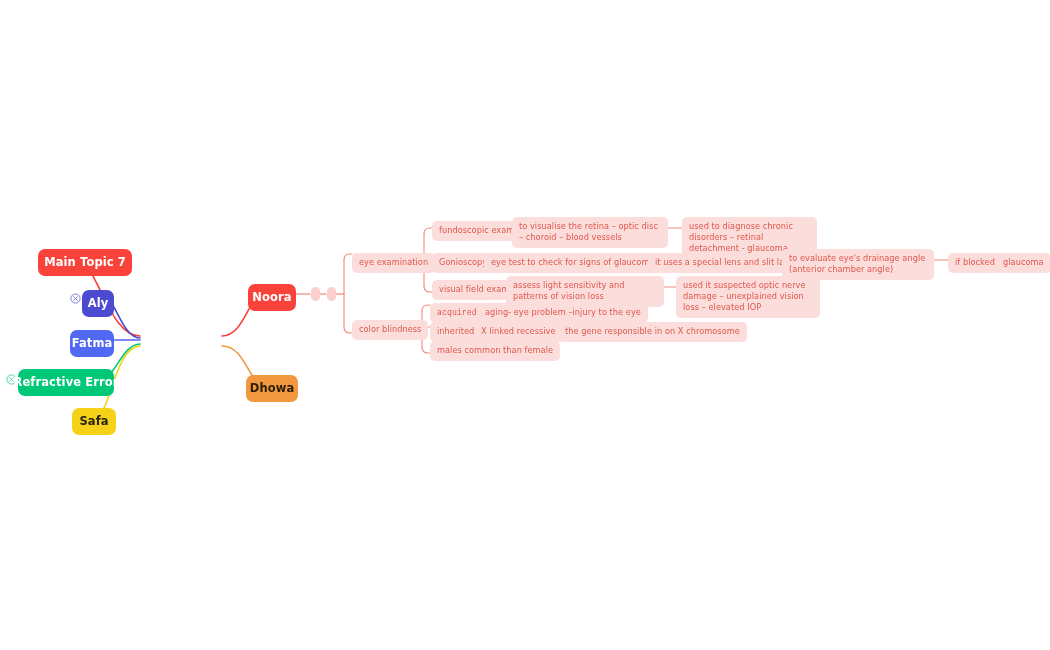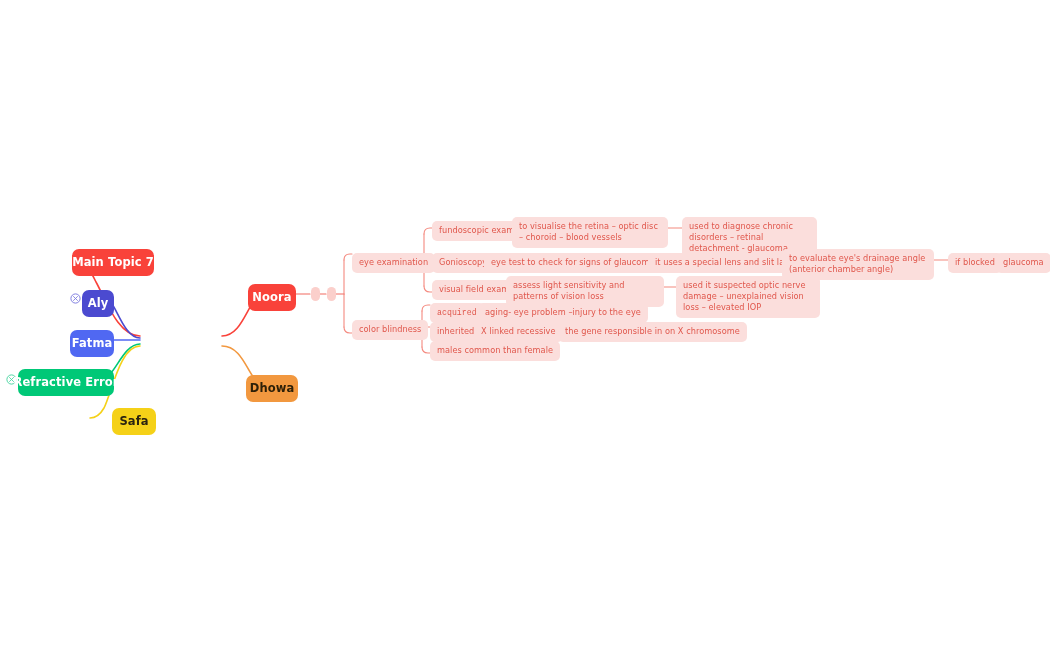--- a/index.html
+++ b/index.html
@@ -148,41 +148,41 @@
       <path d="M422,347 C422,351 424,353 428,353 L430,353" stroke="#f4897f" stroke-width="1.1"></path>
 
       <path d="M464,310 L478,310" stroke="#f4897f" stroke-width="1.1"></path>
       <path d="M464,329 L474,329" stroke="#f4897f" stroke-width="1.1"></path>
       <path d="M544,329 L558,329" stroke="#f4897f" stroke-width="1.1"></path>
       <path d="M706,329 L720,329" stroke="#f4897f" stroke-width="1.1"></path>
     </g>
   </svg>
 
 
-  <div class="node l1 red" style="left:38px; top:249px; width:82px;margin-left:34px;">Main Topic 7</div>
+  <div class="node l1 red" style="left:38px; top:249px; width:94px;">Main Topic 7</div>
 
   <span class="badge" style="left:70px; top:293px;">
     <svg width="11" height="11" viewBox="0 0 11 11">
       <circle cx="5.5" cy="5.5" r="4.6" fill="none" stroke="#7f7ee0" stroke-width="1"></circle>
       <path d="M3.2,3.2 L7.8,7.8 M7.8,3.2 L3.2,7.8" stroke="#7f7ee0" stroke-width="0.9"></path>
     </svg>
   </span>
   <div class="node l1 indigo" style="left:82px; top:290px; width:32px;">Aly</div>
 
   <div class="node l1 blue" style="left:70px; top:330px; width:44px;">Fatma</div>
 
   <span class="badge" style="left:6px; top:374px;">
     <svg width="11" height="11" viewBox="0 0 11 11">
       <circle cx="5.5" cy="5.5" r="4.6" fill="none" stroke="#4fd7a4" stroke-width="1"></circle>
       <path d="M3.2,3.2 L7.8,7.8 M7.8,3.2 L3.2,7.8" stroke="#4fd7a4" stroke-width="0.9"></path>
     </svg>
   </span>
   <div class="node l1 green" style="left:18px; top:369px; width:96px;">Refractive Error</div>
 
-  <div class="node l1 yellow" style="left:72px; top:408px; width:44px;margin-left:40px;">Safa</div>
+  <div class="node l1 yellow" style="left:72px; top:408px; width:44px;">Safa</div>
 
   <div class="node l1 red" style="left:248px; top:284px; width:48px;">Noora</div>
 
   <div class="node l1 orange" style="left:246px; top:375px; width:52px;">Dhowa</div>
 
   <div class="dot" style="left:311px; top:287px;"></div>
   <div class="dot" style="left:327px; top:287px;"></div>
 
   <div class="node pill one-line" style="left:352px; top:253px;">eye examination</div>
 

